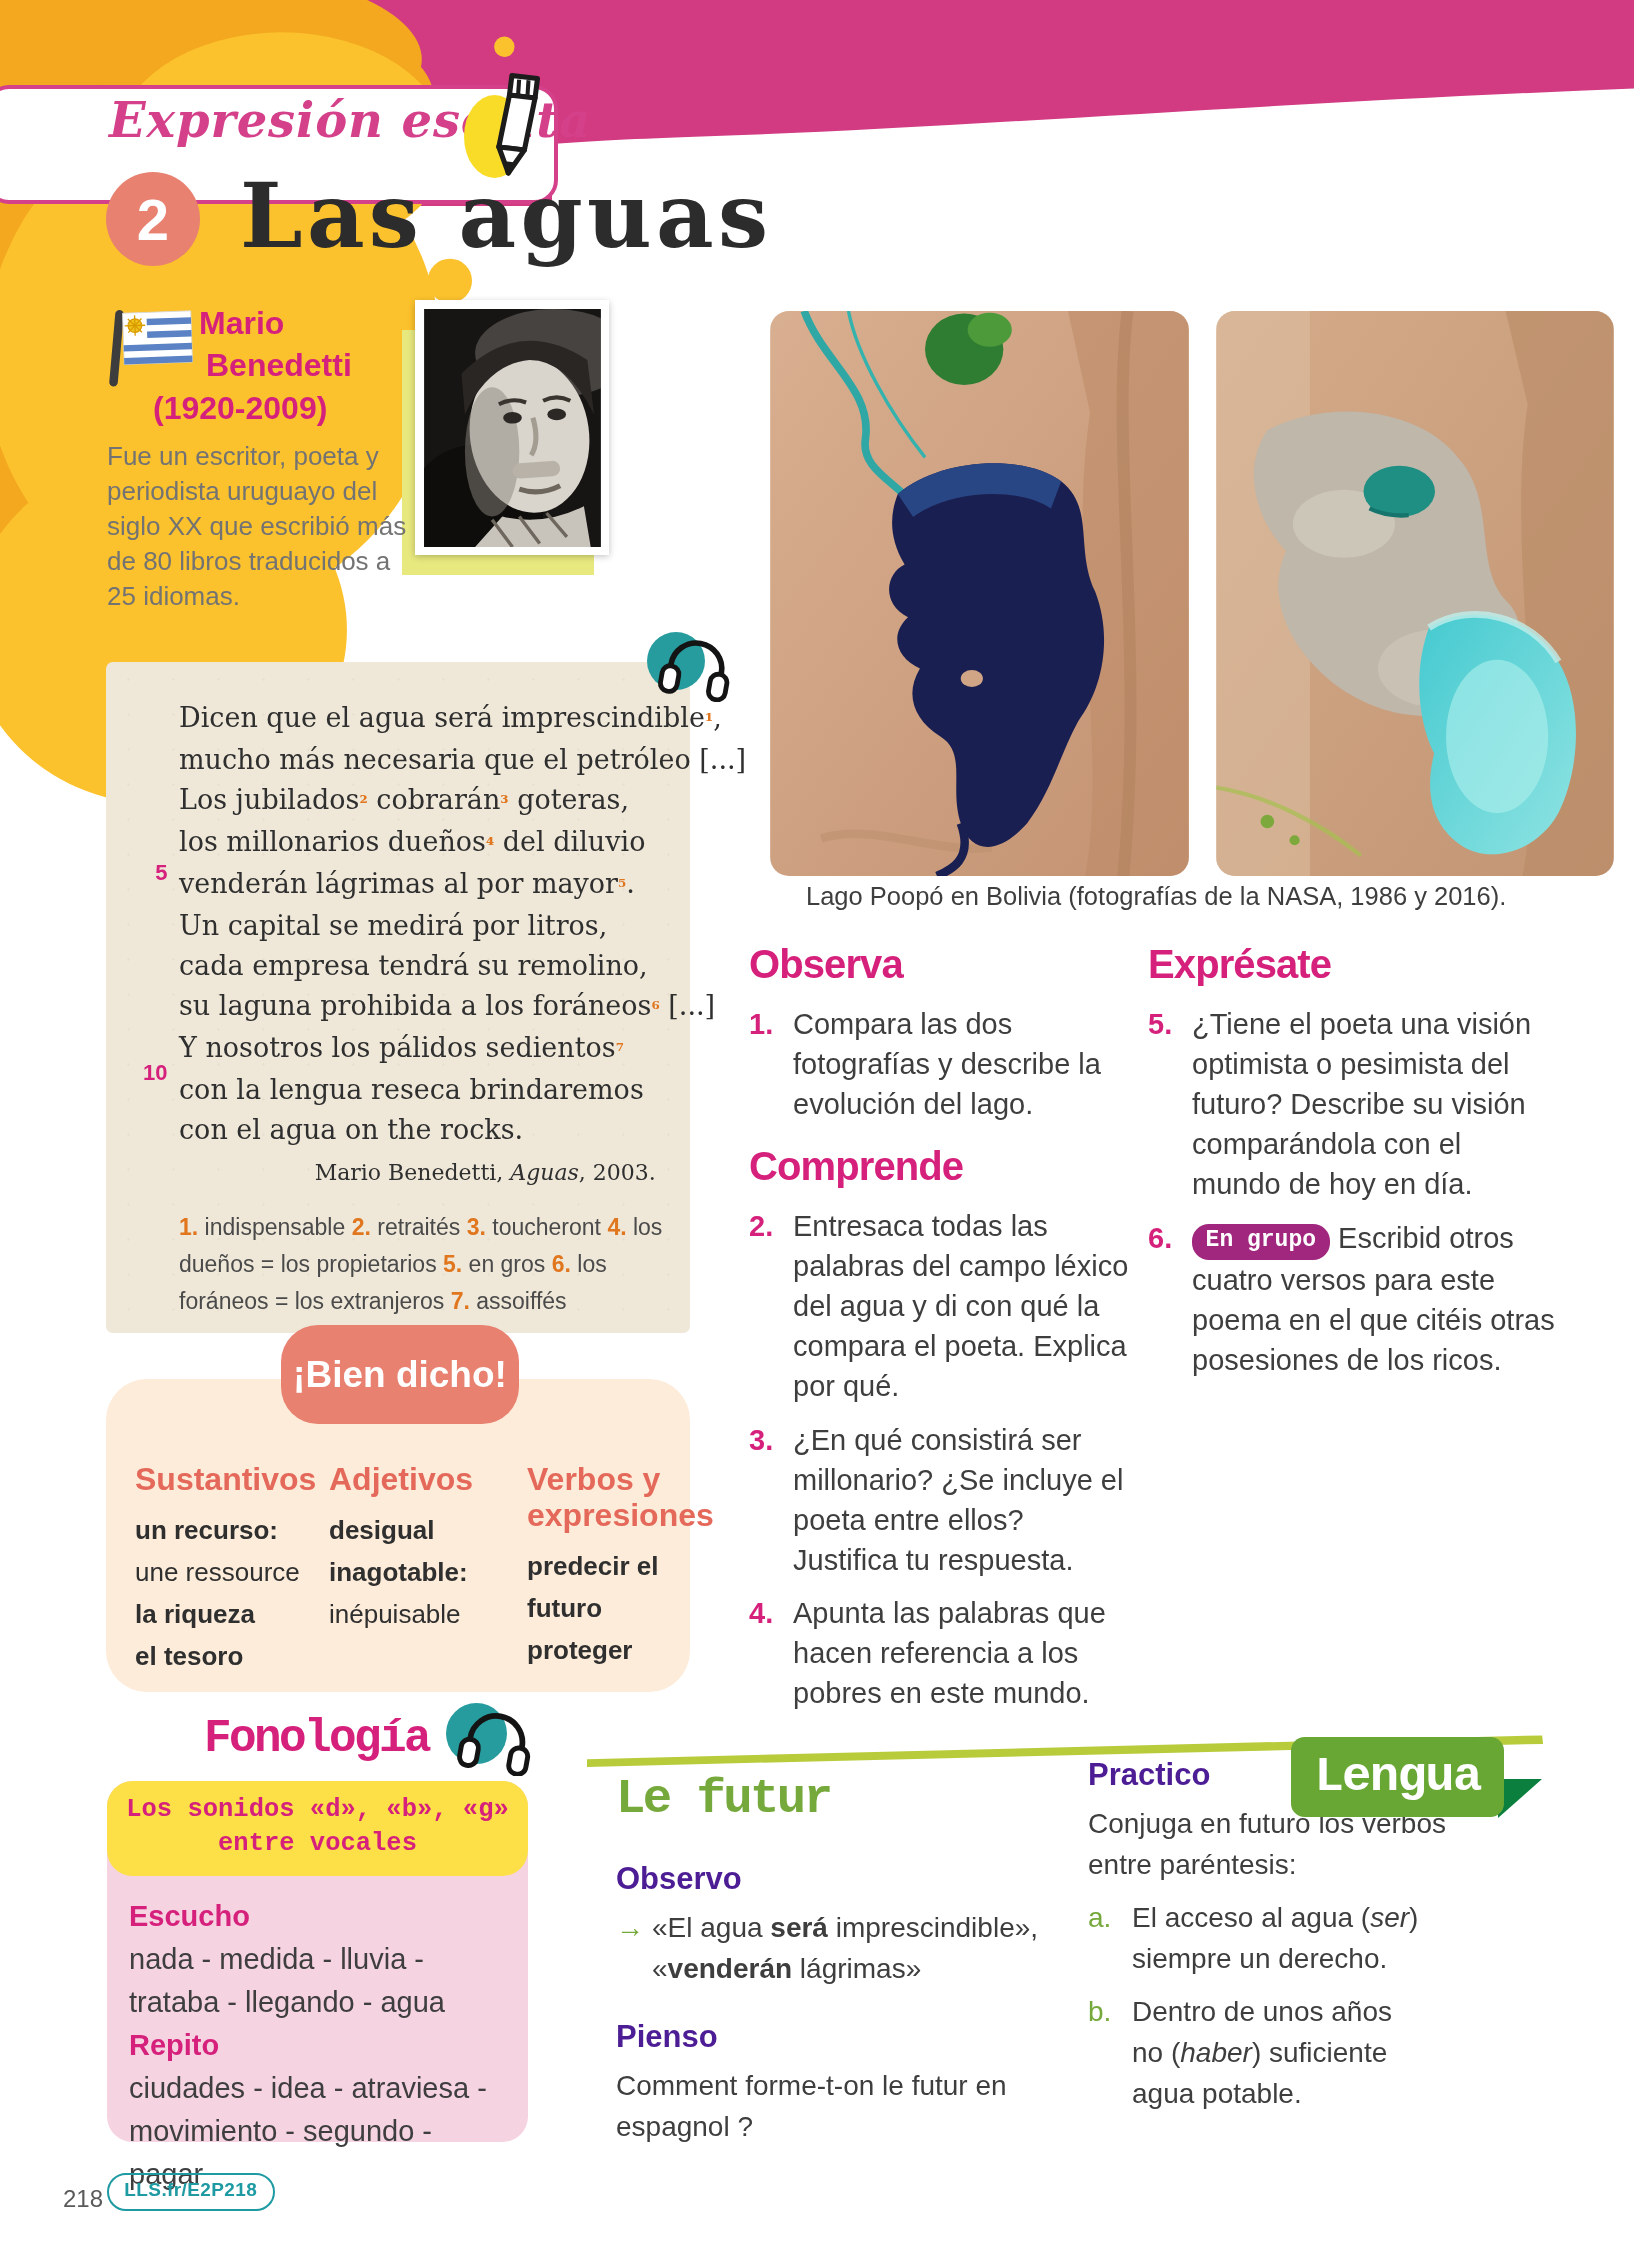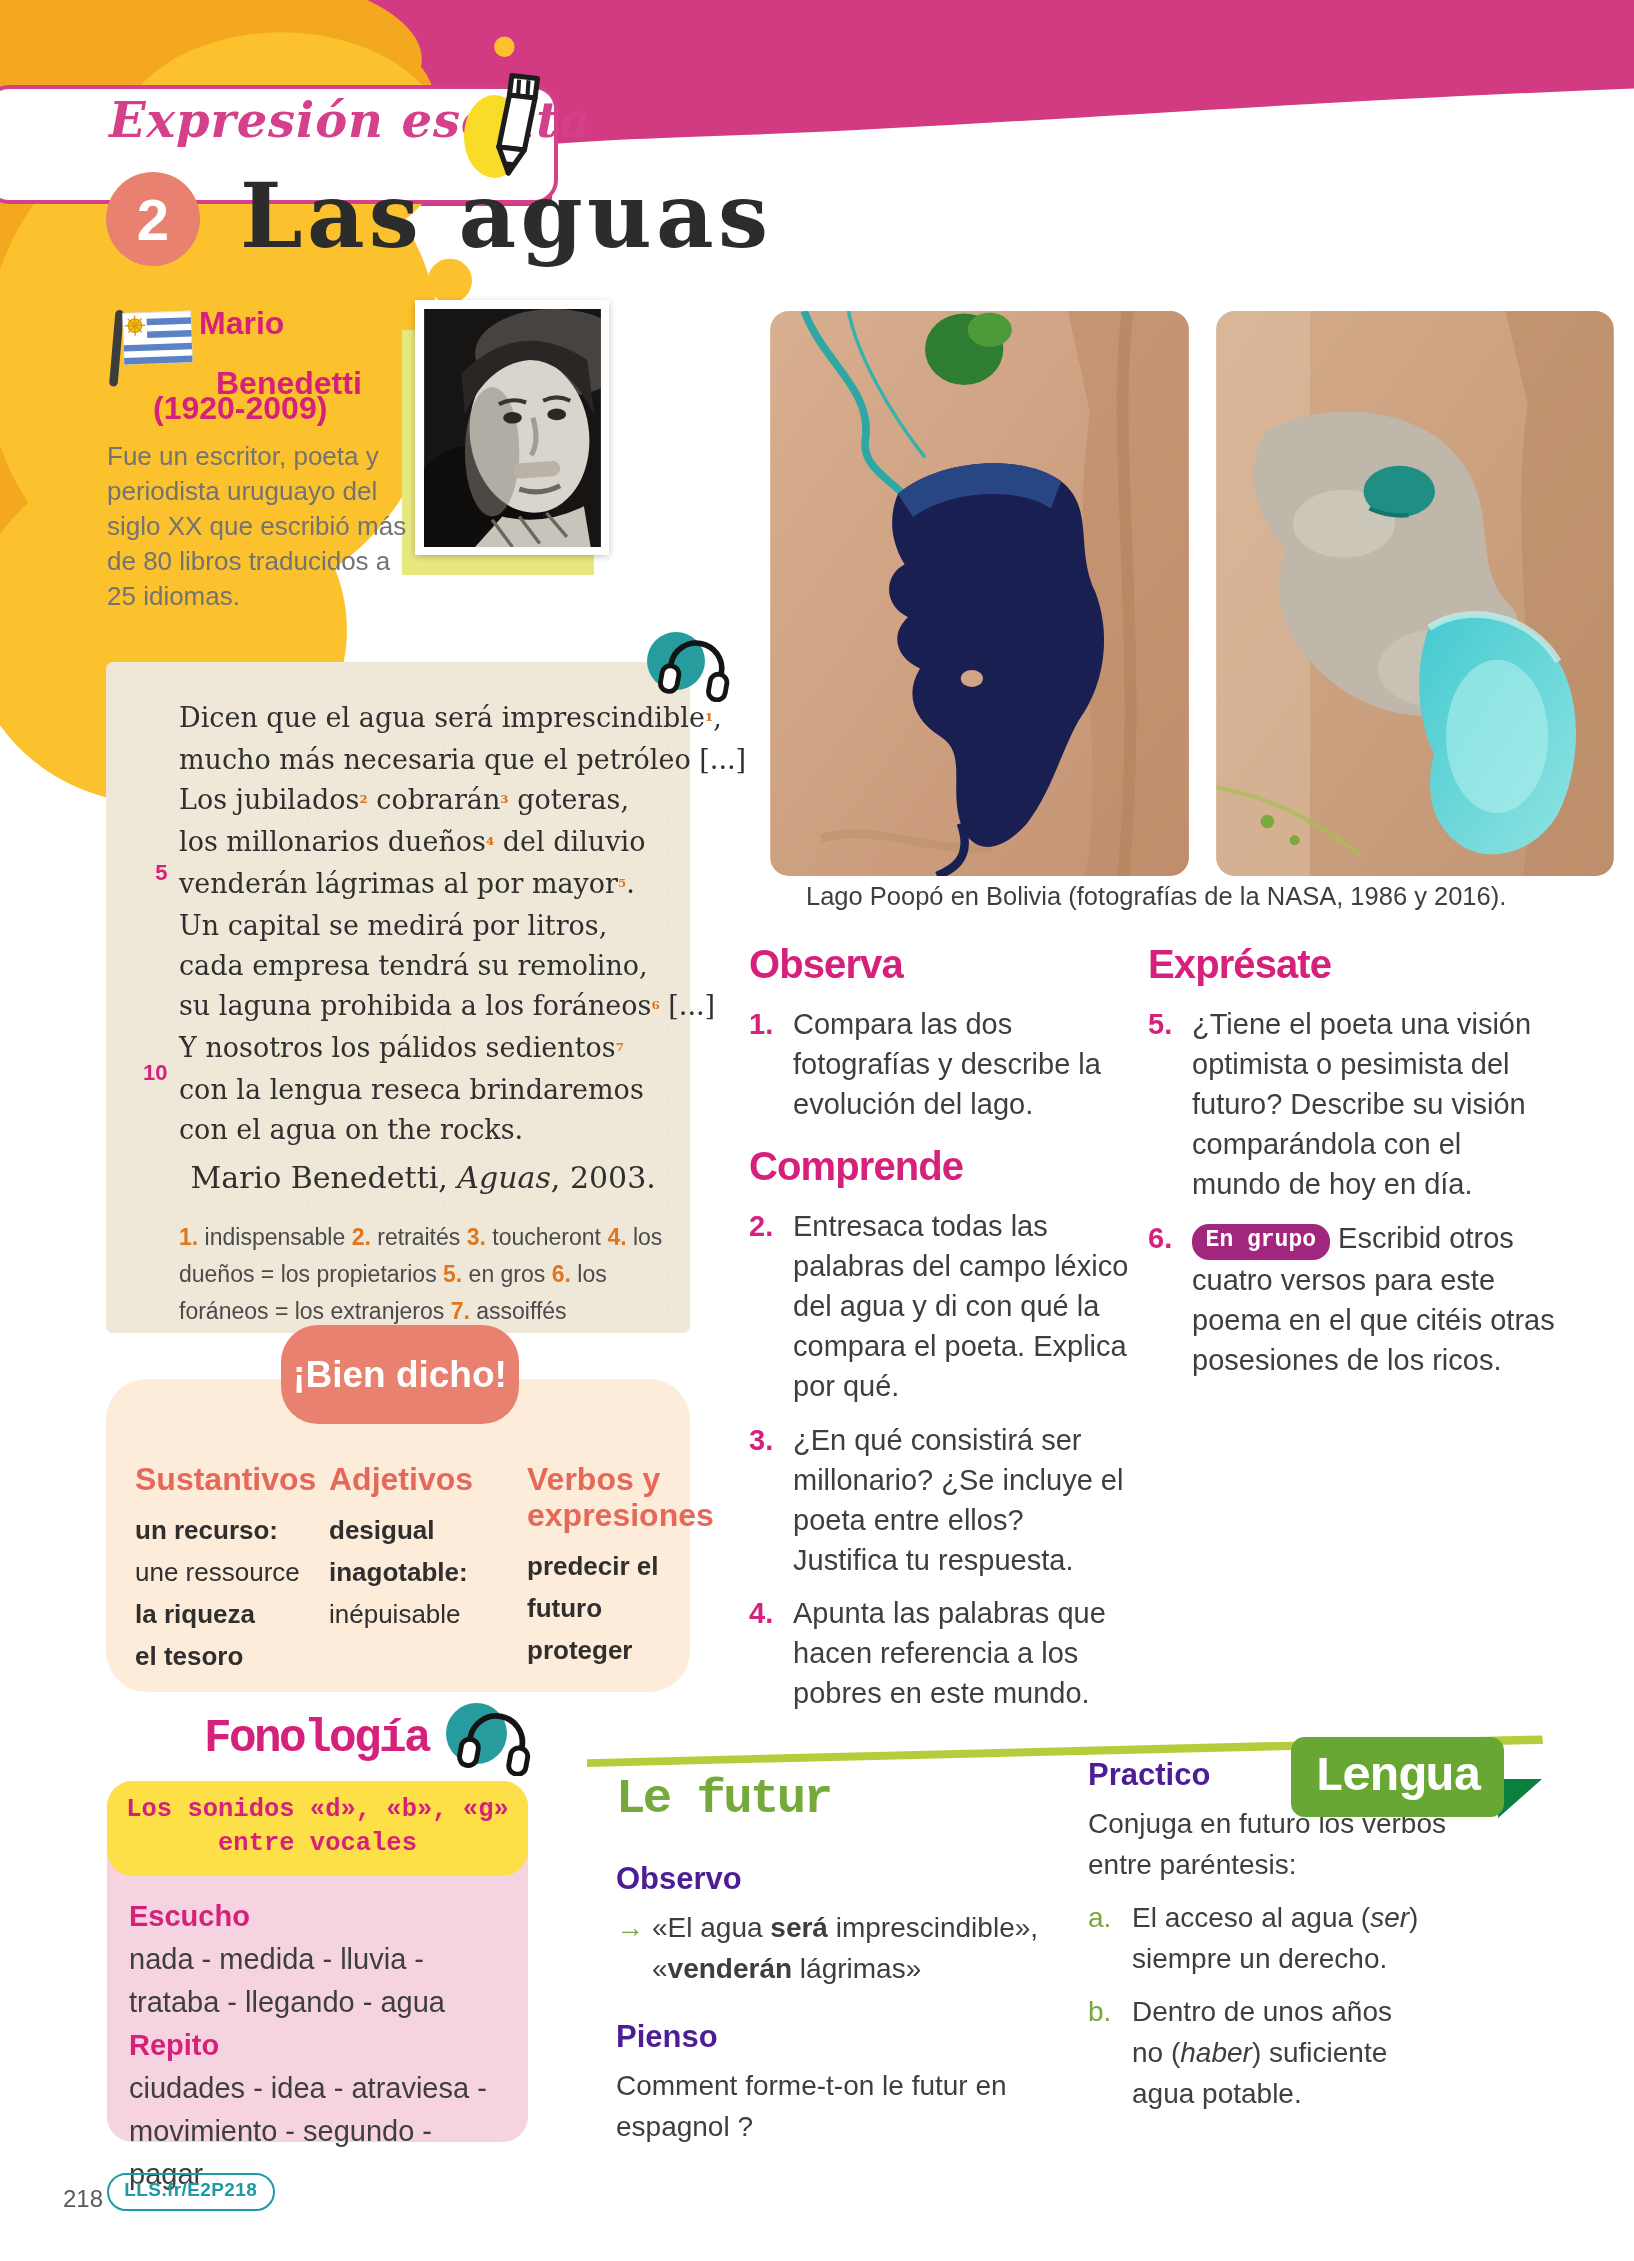--- a/index.html
+++ b/index.html
@@ -30,21 +30,21 @@
                box-shadow:0 1.7px 6.8px rgba(0,0,0,.25);}
 
   
   .poem-box{left:106px;top:662px;width:584px;height:671px;background:#efe8d9;border-radius:6.8px;z-index:1;
             background-image:radial-gradient(rgba(120,100,60,.06) 1.3px,transparent 1.3px);background-size:45px 35px;}
   .audio-dot{background:#279c9e;border-radius:50%;}
   .poem-inner{position:absolute;left:0;top:0;right:0;padding:36px 24px 0 73px;}
   .poemline{font-family:"DejaVu Serif",serif;font-size:27px;line-height:40px;color:#2f2f2f;white-space:nowrap;}
   .poemline .o{color:#e0761e;font-weight:bold;font-size:70%;}
   .pmark{position:absolute;left:25.5px;width:36px;text-align:right;color:#d6217c;font-size:22px;font-weight:bold;}
-  .attrib{margin-top:10.2px;text-align:right;padding-right:10.2px;font-family:"DejaVu Serif",serif;font-size:30px;color:#2f2f2f;}
+  .attrib{margin-top:10.2px;text-align:right;padding-right:10.2px;font-family:"DejaVu Serif",serif;font-size:22px;color:#2f2f2f;}
   .footnotes{margin-top:24px;width:484px;font-size:23px;line-height:37px;color:#4a4a4a;}
   .fn-num{color:#e0761e;font-weight:bold;}
 
   
   .bd-pill{left:281px;top:1325px;width:238px;height:99px;background:#e88170;border-radius:37px;z-index:2;
            color:#fff;font-size:37px;font-weight:bold;display:flex;align-items:center;justify-content:center;}
   .bd-box{left:106px;top:1379px;width:584px;height:313px;background:#fdecd9;border-radius:41px;z-index:1;
           display:grid;grid-template-columns:194px 198px 1fr;box-sizing:border-box;padding:82px 20.4px 0 29px;}
   .bd-head{color:#e4695a;font-size:32px;font-weight:bold;line-height:36px;margin-bottom:12px;}
   .bd-item{font-size:26px;line-height:42px;color:#2f2f2f;}
@@ -151,21 +151,21 @@
       <circle cx="14" cy="15" r="8" fill="#f0c21a" stroke="#d89b00" stroke-width="1.5"></circle>
       <g stroke="#d89b00" stroke-width="1.5">
         <line x1="14" y1="3" x2="14" y2="27"></line>
           <line x1="2" y1="15" x2="26" y2="15"></line>
         <line x1="6" y1="7" x2="22" y2="23"></line>
           <line x1="22" y1="7" x2="6" y2="23"></line>
       </g>
     </g>
   </svg>
   <div class="abs a-name" style="left:199px;top:305px;">Mario</div>
-  <div class="abs a-name" style="left:216px;top:347px;margin-top:18px;">Benedetti</div>
+  <div class="abs a-name" style="left:206px;top:347px;">Benedetti</div>
   <div class="abs a-name" style="left:153px;top:390px;">(1920-2009)</div>
   <div class="abs a-bio">Fue un escritor, poeta y periodista uruguayo del siglo XX que escribió más de 80 libros traducidos a 25 idiomas.</div>
 
   <div class="abs photo-accent"></div>
   <div class="abs photo-frame">
     <svg width="177" height="238" viewBox="0 0 104 140">
       <rect width="104" height="140" fill="#171513"></rect>
       <ellipse cx="76" cy="26" rx="46" ry="26" fill="#6e6a66" opacity=".55"></ellipse>
       <ellipse cx="30" cy="120" rx="40" ry="40" fill="#0c0b0a" opacity=".8"></ellipse>
       <ellipse cx="62" cy="74" rx="35" ry="46" fill="#d9d4cc" transform="rotate(-8 62 74)"></ellipse>

